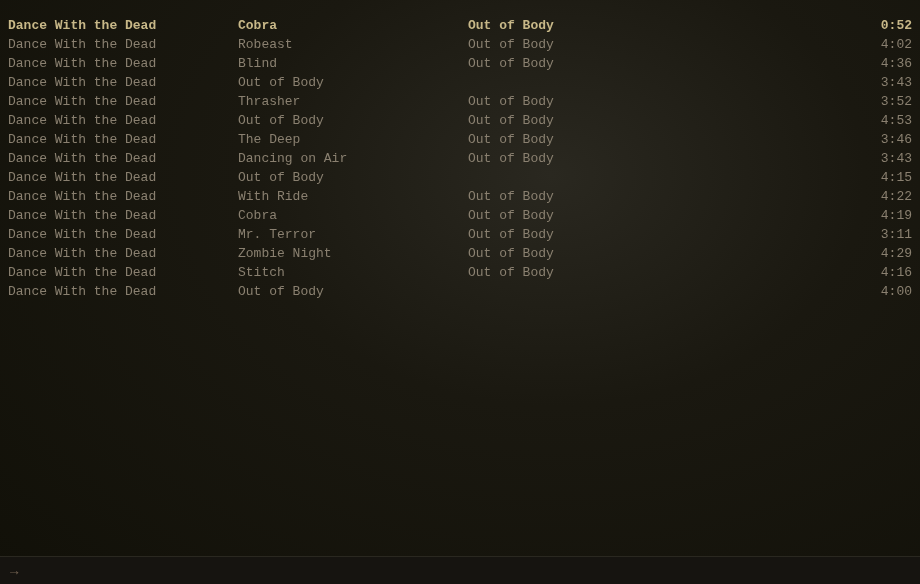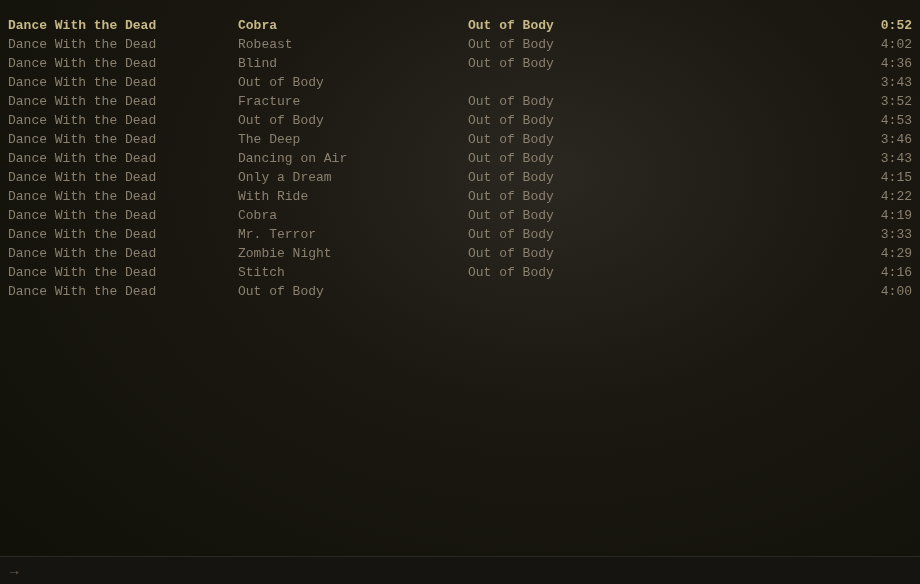--- a/index.html
+++ b/index.html
@@ -106,21 +106,21 @@
       <span class="col-album">Out of Body</span>
       <span class="col-duration">4:36</span>
     </div>
     <div class="track-row">
       <span class="col-artist">Dance With the Dead</span>
       <span class="col-album">Out of Body</span>
       <span class="col-duration">3:43</span>
     </div>
     <div class="track-row">
       <span class="col-artist">Dance With the Dead</span>
-      <span class="col-title">Fracture</span>
+      <span class="col-title">Thrasher</span>
       <span class="col-album">Out of Body</span>
       <span class="col-duration">3:52</span>
     </div>
     <div class="track-row">
       <span class="col-artist">Dance With the Dead</span>
       <span class="col-title">Out of Body</span>
       <span class="col-album">Out of Body</span>
       <span class="col-duration">4:53</span>
     </div>
     <div class="track-row">
@@ -130,41 +130,40 @@
       <span class="col-duration">3:46</span>
     </div>
     <div class="track-row">
       <span class="col-artist">Dance With the Dead</span>
       <span class="col-title">Dancing on Air</span>
       <span class="col-album">Out of Body</span>
       <span class="col-duration">3:43</span>
     </div>
     <div class="track-row">
       <span class="col-artist">Dance With the Dead</span>
-      <span class="col-title">Only a Dream</span>
       <span class="col-album">Out of Body</span>
       <span class="col-duration">4:15</span>
     </div>
     <div class="track-row">
       <span class="col-artist">Dance With the Dead</span>
       <span class="col-title">With Ride</span>
       <span class="col-album">Out of Body</span>
       <span class="col-duration">4:22</span>
     </div>
     <div class="track-row">
       <span class="col-artist">Dance With the Dead</span>
       <span class="col-title">Cobra</span>
       <span class="col-album">Out of Body</span>
       <span class="col-duration">4:19</span>
     </div>
     <div class="track-row">
       <span class="col-artist">Dance With the Dead</span>
       <span class="col-title">Mr. Terror</span>
       <span class="col-album">Out of Body</span>
-      <span class="col-duration">3:33</span>
+      <span class="col-duration">3:11</span>
     </div>
     <div class="track-row">
       <span class="col-artist">Dance With the Dead</span>
       <span class="col-title">Zombie Night</span>
       <span class="col-album">Out of Body</span>
       <span class="col-duration">4:29</span>
     </div>
     <div class="track-row">
       <span class="col-artist">Dance With the Dead</span>
       <span class="col-title">Stitch</span>

